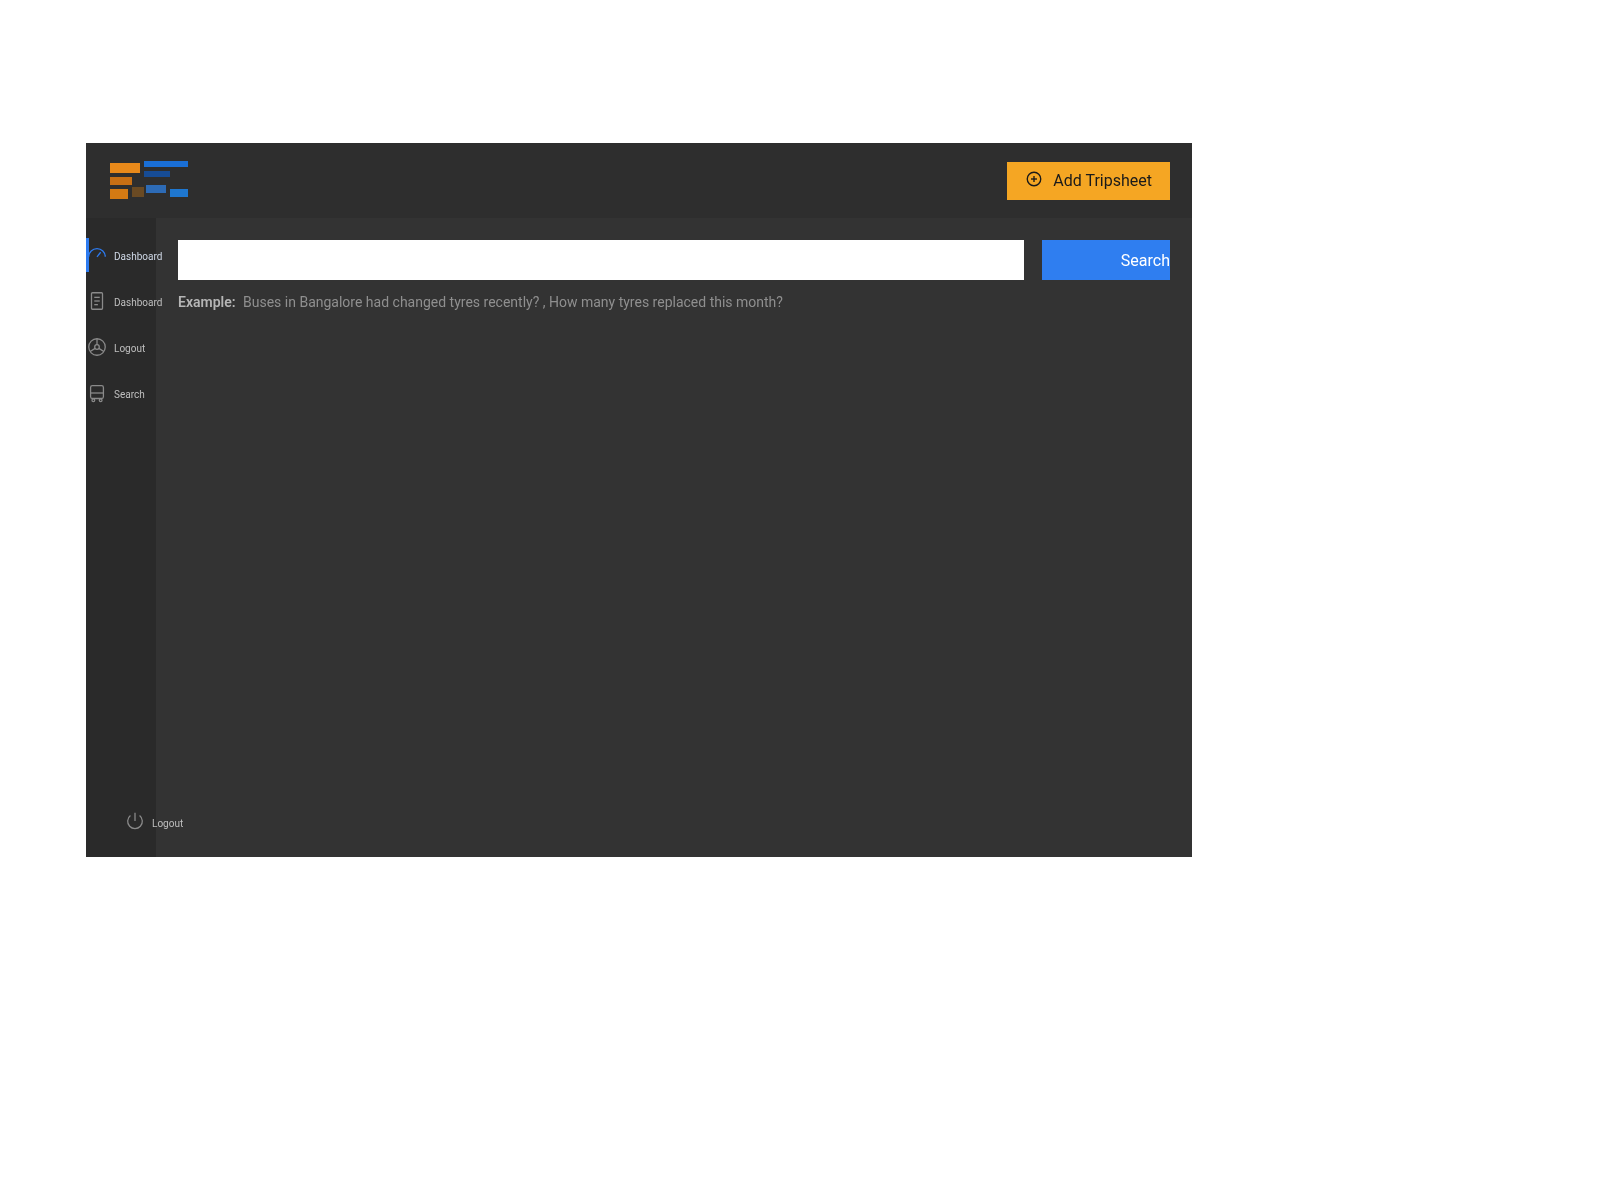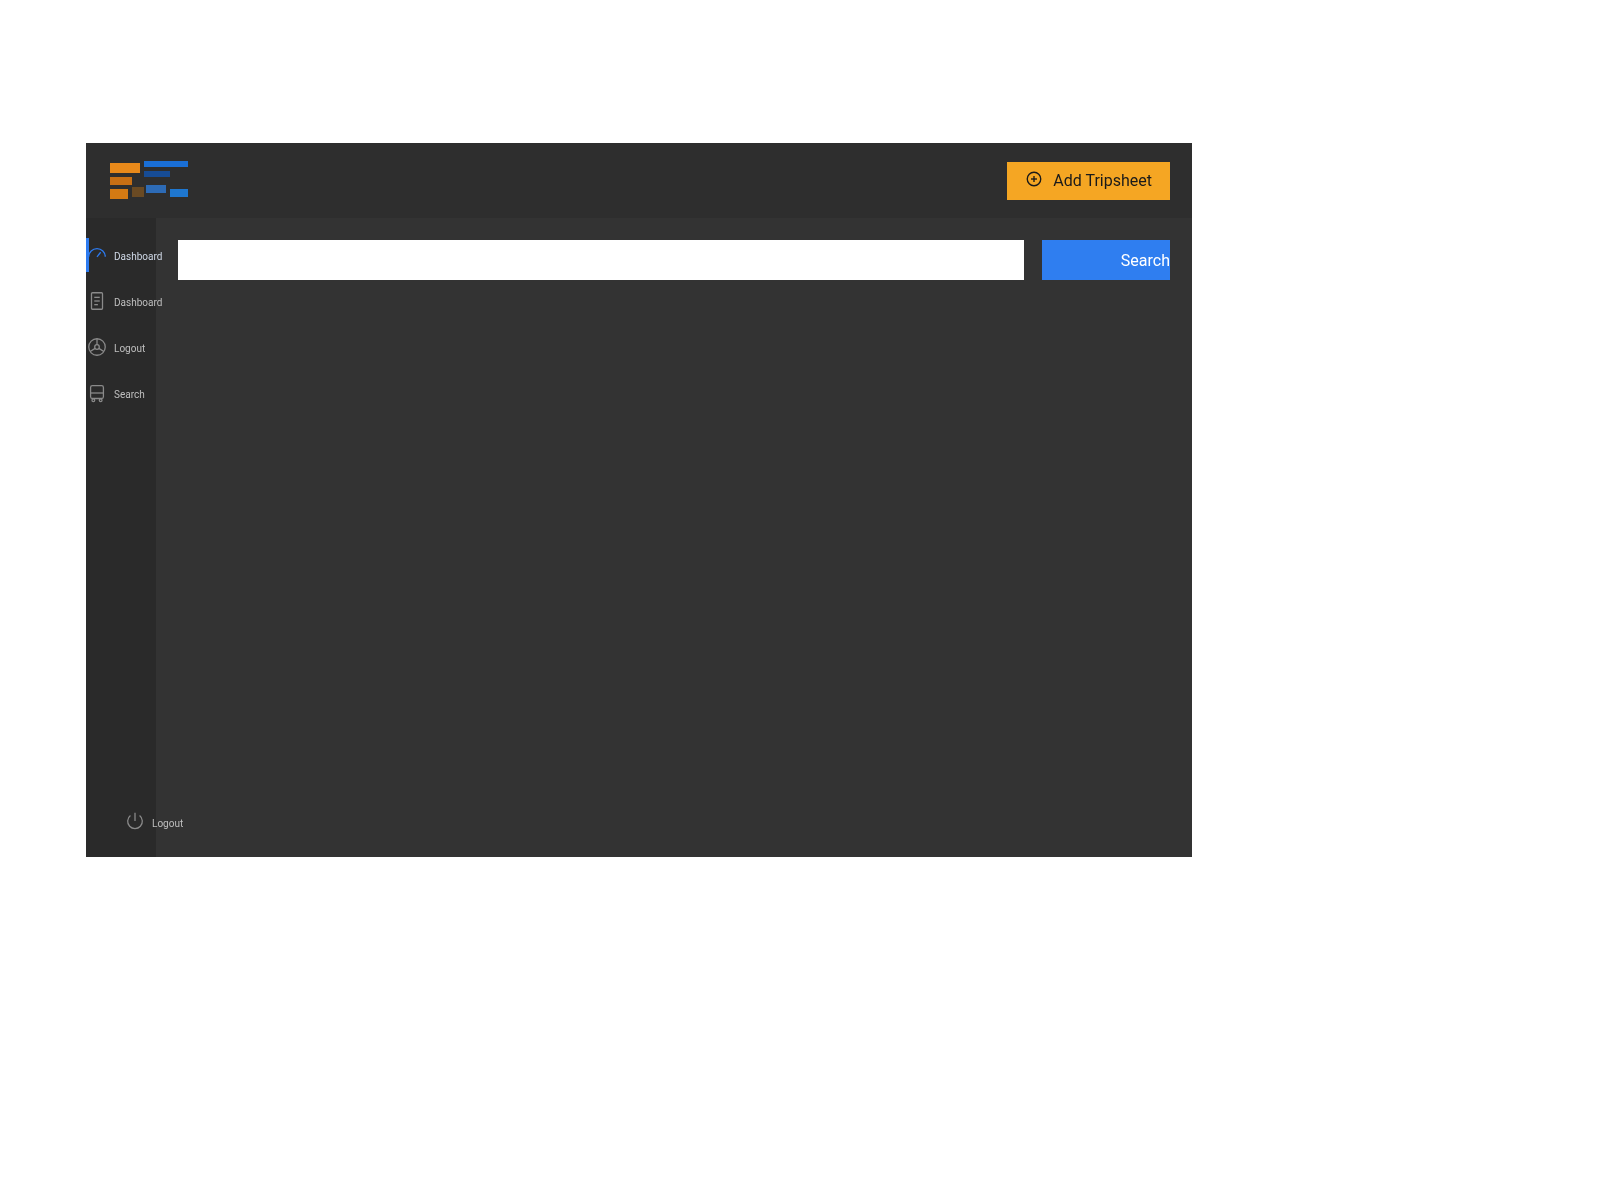--- a/index.html
+++ b/index.html
@@ -215,16 +215,20 @@
       </div>
     </nav>
 
     <main class="main">
 
       <div class="search-row">
         <input class="search-input" type="text" value="" style="">
         <button class="search-btn">Search</button>
       </div>
 
+      <div class="example-line">
+        <span class="ex-label">Example:</span>
+        <span>Buses in Bangalore had changed tyres recently? , How many tyres replaced this month?</span>
+      </div>
     </main>
 
   </div>
 </div>
 
 </body></html>

